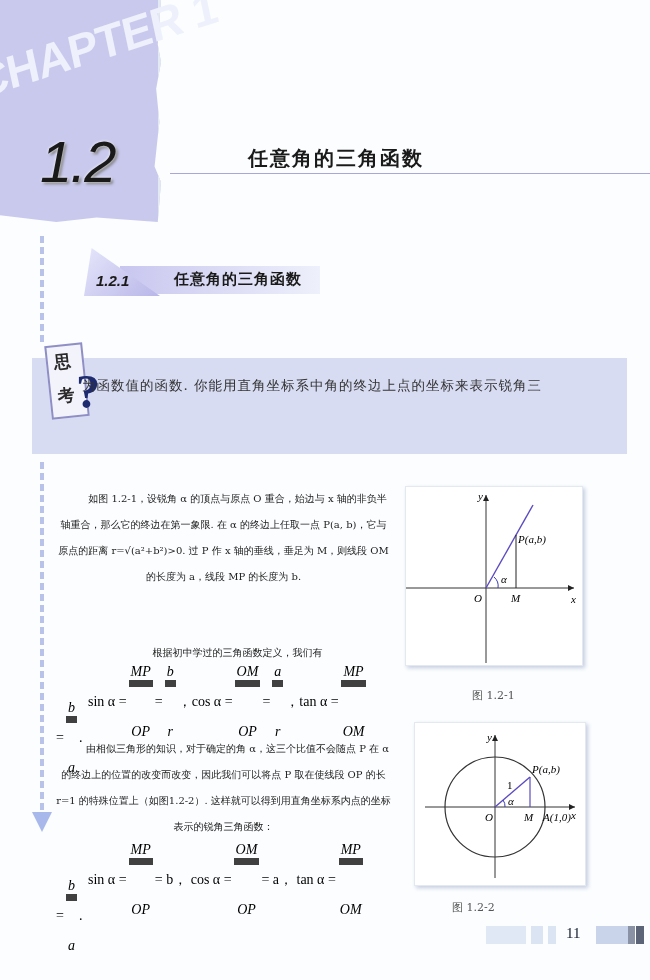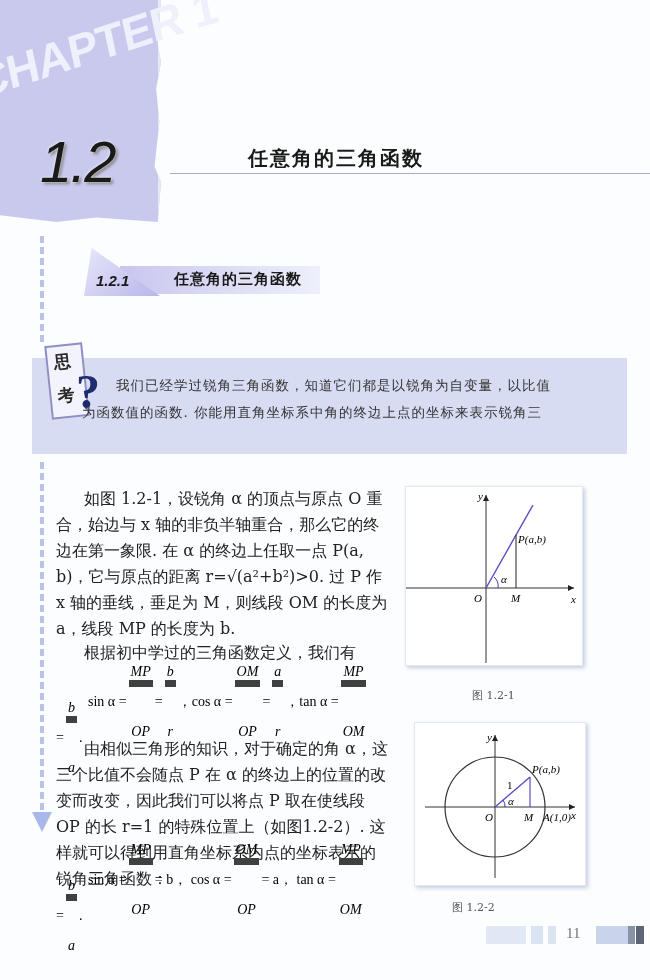--- a/index.html
+++ b/index.html
@@ -21,32 +21,32 @@
   #subsec-number { left:96px; top:272px; font-family:"Liberation Sans", sans-serif; font-weight:bold; font-style:italic; font-size:15px; color:#1a1a1a; }
   #subsec-title { left:174px; top:270px; font-weight:bold; font-size:15px; color:#1a1a1a; letter-spacing:1px; }
   
   #think-box { left:32px; top:358px; width:595px; height:96px; background:#d8dcf3; }
   #think-badge { left:48px; top:344px; width:34px; height:70px; background:#f3f3fb; border:2px solid #8f8fc6; transform:rotate(-6deg); }
   .think-char { position:absolute; left:6px; font-weight:bold; font-size:17px; color:#2a2a2a; }
   #think-q { left:76px; top:364px; font-family:"Liberation Serif", serif; font-weight:bold; font-size:48px; color:#1e2b6e; }
   #think-text { left:82px; top:372px; width:520px; font-size:13.5px; line-height:27px; color:#333; text-indent:34px; letter-spacing:1px; }
   #think-text .cont { display:block; margin-left:-34px; }
   
-  .para { position:absolute; left:56px; width:335px; font-size:16px; line-height:26px; color:#222; }
+  .para { position:absolute; left:56px; width:335px; font-size:10px; line-height:26px; color:#222;text-align:center; }
   .indent { text-indent:28px; }
   .eq { position:absolute; font-family:"Liberation Serif", serif; font-size:14px; color:#000000; white-space:nowrap; display:flex; align-items:center; }
   .frac { display:inline-flex; flex-direction:column; align-items:center; margin:0 2px; font-style:italic; line-height:16px; }
   .frac .num { border-bottom:7px solid #404040; padding:0 2px; }
   .frac .den { padding:0 2px;margin-top:37px; }
   
   .fig { position:absolute; background:#fff; box-shadow:2px 2px 4px #c5cde0; border:1px solid #e4e8f0; }
   .caption { position:absolute; font-size:11px; color:#555; }
   
   #pager-blocks div { position:absolute; top:926px; height:18px; }
-  #page-number { left:566px; top:925px; font-family:"Liberation Serif", serif; font-size:15px; color:#737373; }
+  #page-number { left:566px; top:925px; font-family:"Liberation Serif", serif; font-size:15px; color:#0f172a; }
 </style>
 </head>
 <body>
 
 <div id="chapter-block" class="abs"></div>
 <div id="chapter-word" class="abs">CHAPTER 1</div>
 <div id="section-number" class="abs">1.2</div>
 <div id="section-title" class="abs">任意角的三角函数</div>
 <div id="title-rule" class="abs"></div>
 
@@ -59,21 +59,20 @@
 <div id="subsec-number" class="abs">1.2.1</div>
 <div id="subsec-title" class="abs">任意角的三角函数</div>
 
 <div id="think-box" class="abs"></div>
 <div id="think-badge" class="abs">
   <span class="think-char" style="top:4px;">思</span>
   <span class="think-char" style="top:38px;">考</span>
 </div>
 <div id="think-q" class="abs">?</div>
 <div id="think-text" class="abs">
-  <span>我们已经学过锐角三角函数，知道它们都是以锐角为自变量，以比值</span>
   <span class="cont">为函数值的函数. 你能用直角坐标系中角的终边上点的坐标来表示锐角三</span>
 </div>
 
 <div class="para indent" style="top:486px;">如图 1.2-1，设锐角 α 的顶点与原点 O 重合，始边与 x 轴的非负半轴重合，那么它的终边在第一象限. 在 α 的终边上任取一点 P(a, b)，它与原点的距离 r=√(a²+b²)&gt;0. 过 P 作 x 轴的垂线，垂足为 M，则线段 OM 的长度为 a，线段 MP 的长度为 b.</div>
 <div class="para indent" style="top:640px;">根据初中学过的三角函数定义，我们有</div>
 
 <div class="eq" style="left:88px;top:664px;">
   <span>sin α =</span>
   <span class="frac">
       <span class="num">MP</span>

